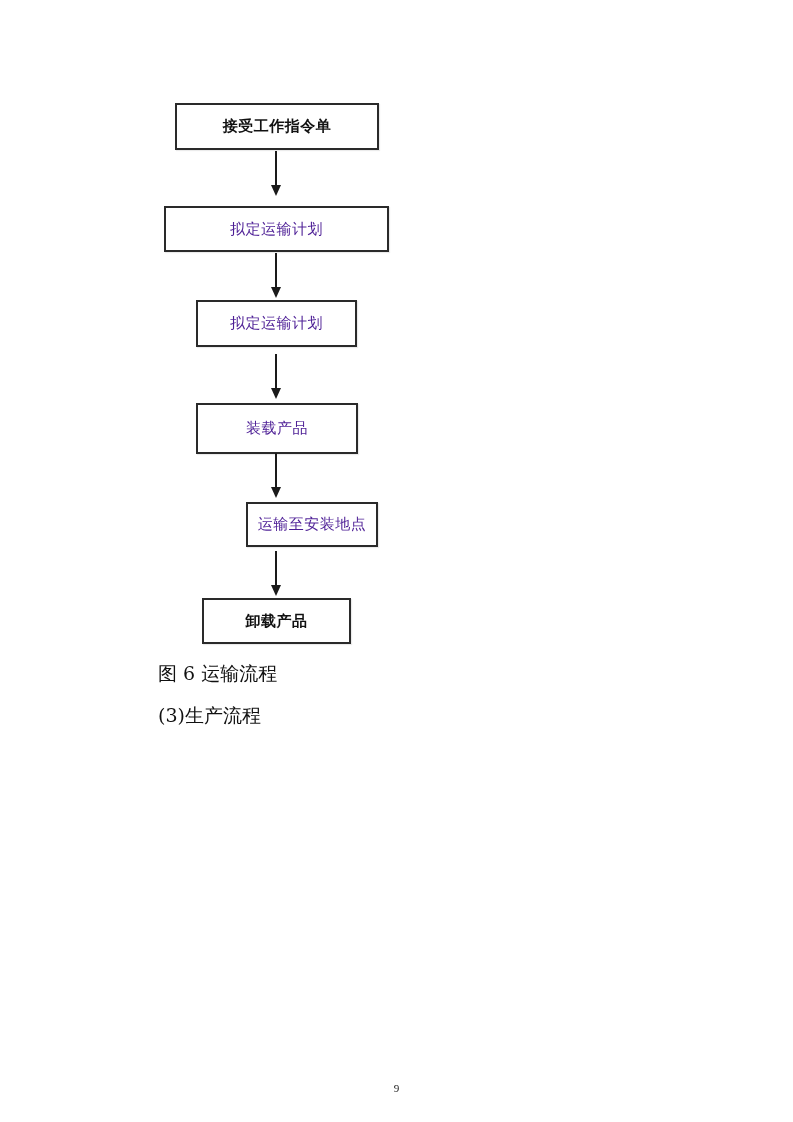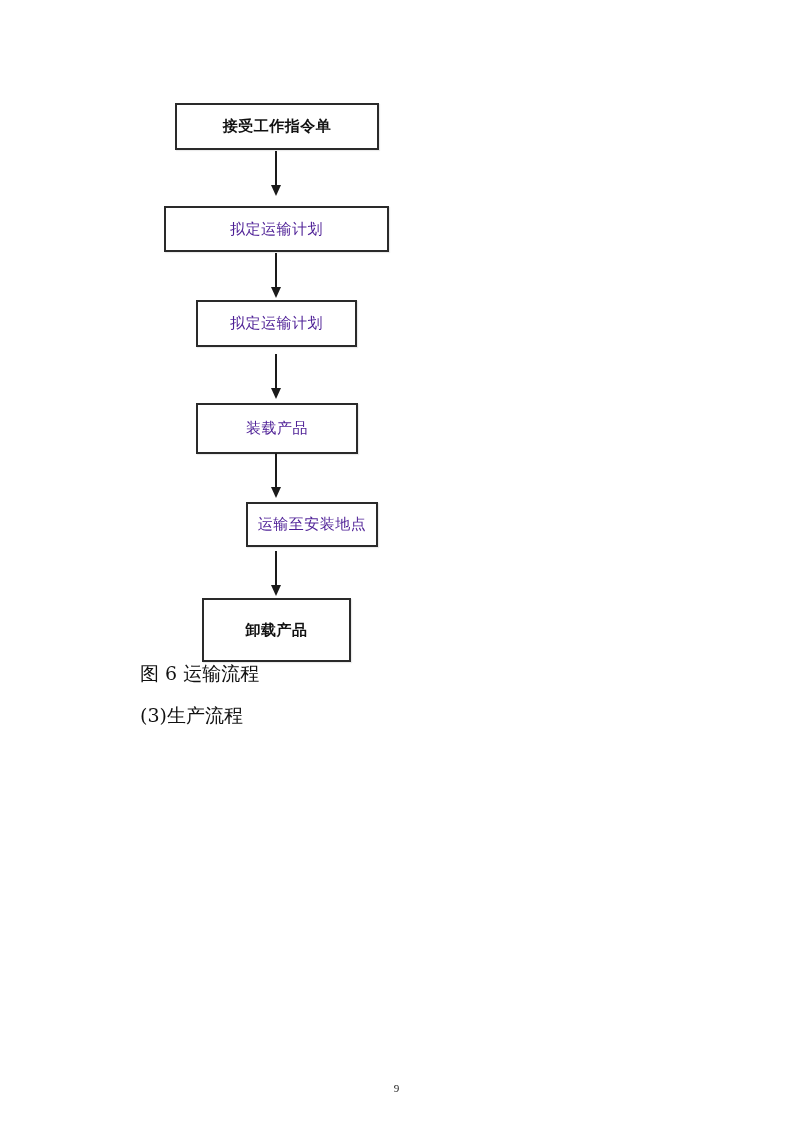--- a/index.html
+++ b/index.html
@@ -34,21 +34,21 @@
     }
     .arrow {
       position: absolute;
       width: 14px;
     }
     .arrow svg {
       display: block;
     }
     .caption {
       position: absolute;
-      left: 140px;
+      left: 158px;
       font-family: "DejaVu Serif", "Liberation Serif", serif;
       font-size: 19px;
       color: #111111;
       white-space: nowrap;
     }
     .page-number {
       position: absolute;
       top: 1082px;
       left: 0;
       width: 793px;
@@ -113,21 +113,21 @@
       <span>运输至安装地点</span>
     </div>
 
     <div class="arrow" style="left:269px; top:551px;">
       <svg width="14" height="46" viewBox="0 0 14 46">
         <line x1="7" y1="0" x2="7" y2="38" stroke="#1a1a1a" stroke-width="2"></line>
         <polygon points="2,34 12,34 7,45" fill="#1a1a1a"></polygon>
       </svg>
     </div>
 
-    <div class="flow-box bold" style="left:202px; top:598px; width:149px; height:64px;">
+    <div class="flow-box bold" style="left:202px; top:598px; width:149px; height:46px;">
       <span>卸载产品</span>
     </div>
 
   </div>
 
   <div class="caption" style="top:661px;">图 6 运输流程</div>
 
   <div class="caption" style="top:703px;">(3)生产流程</div>
 
   <div class="page-number">9</div>

